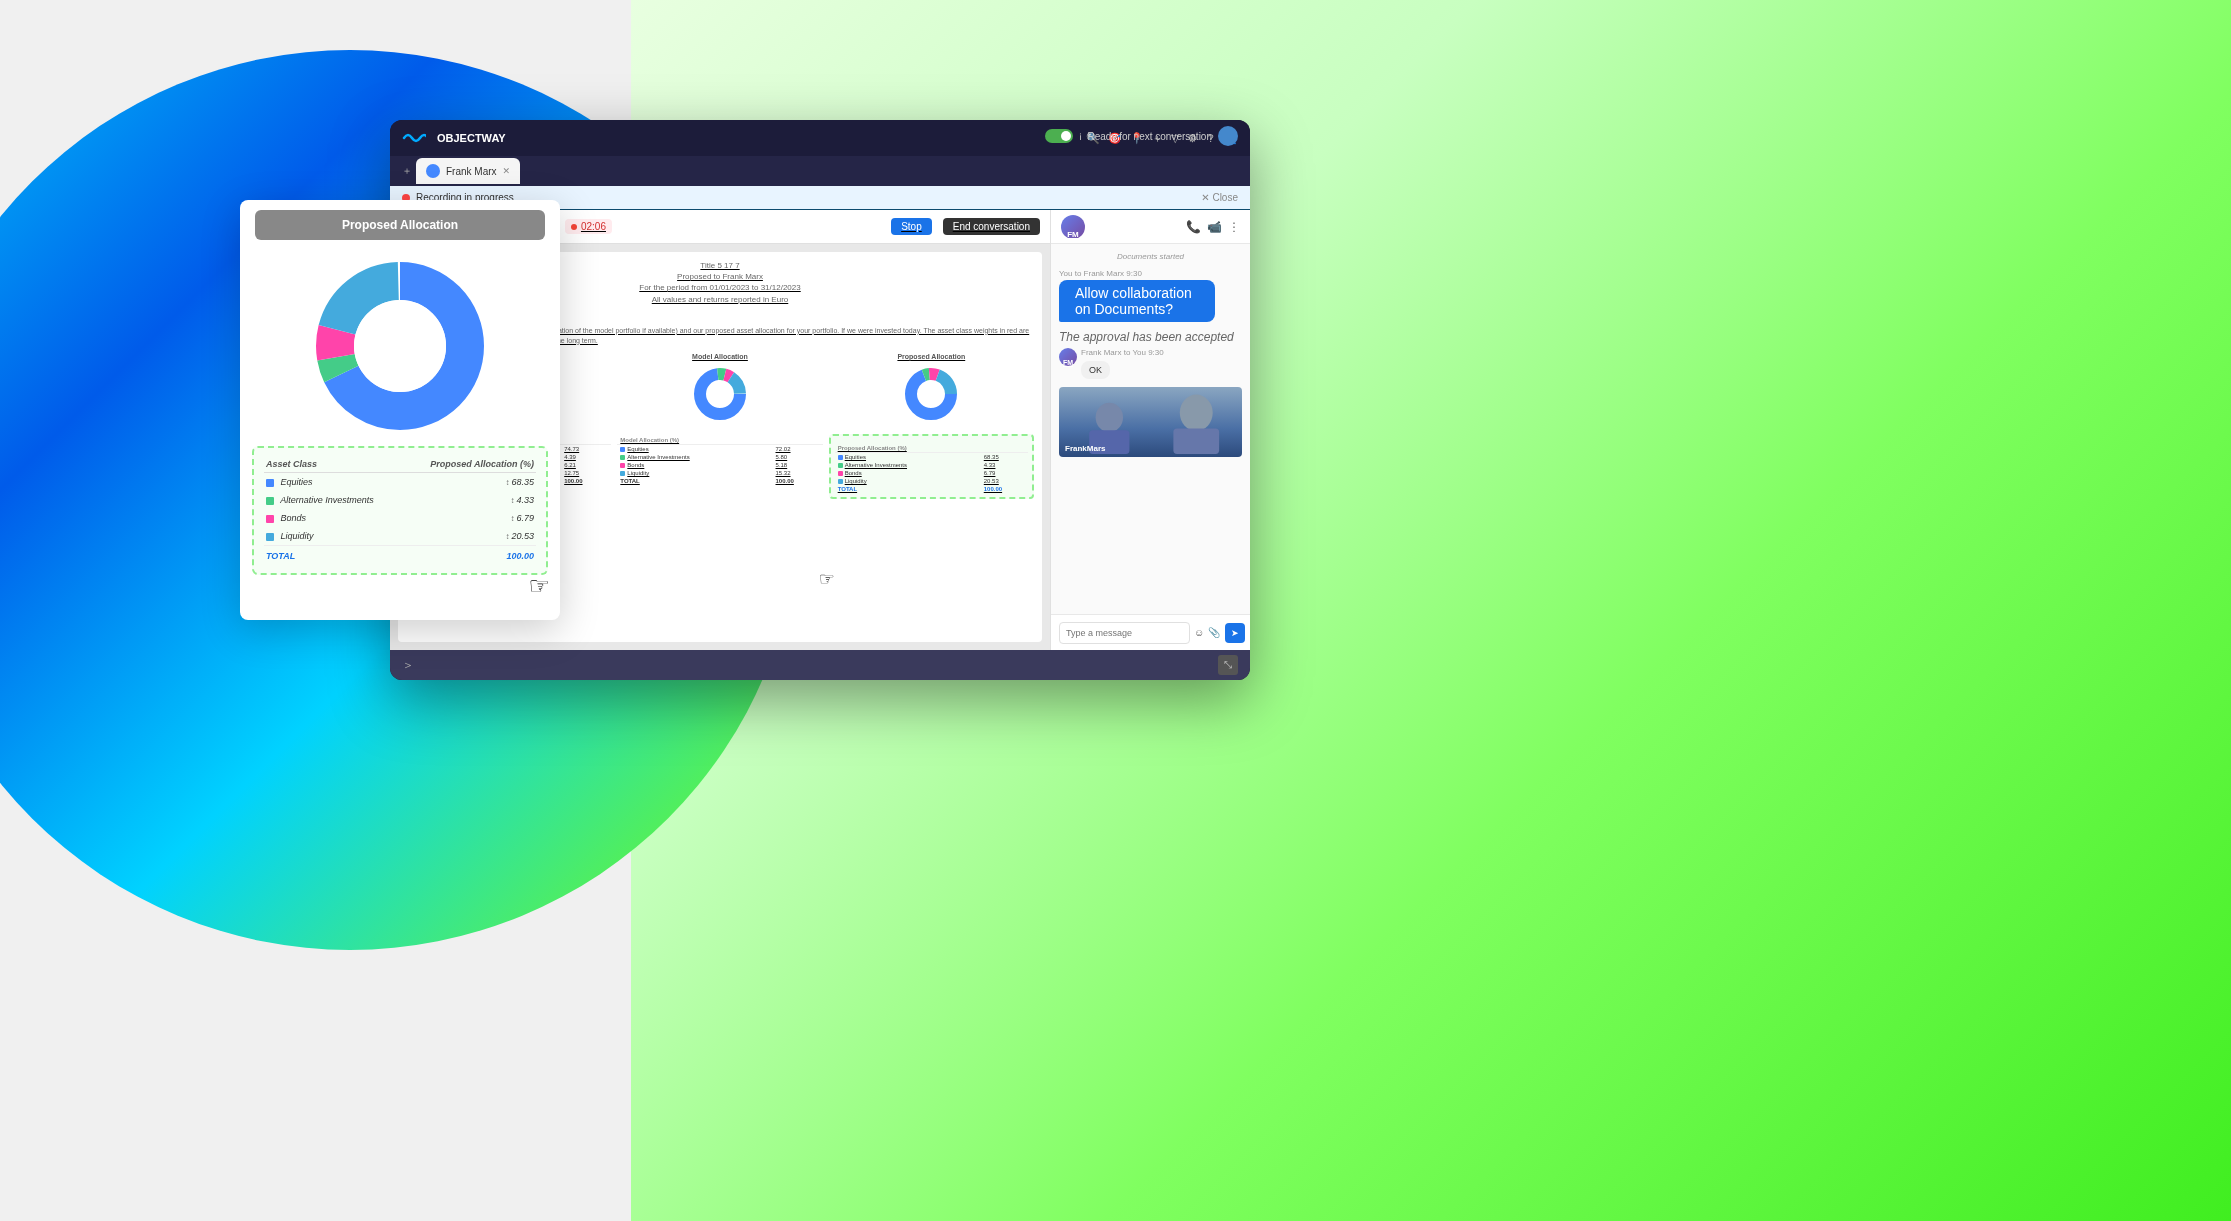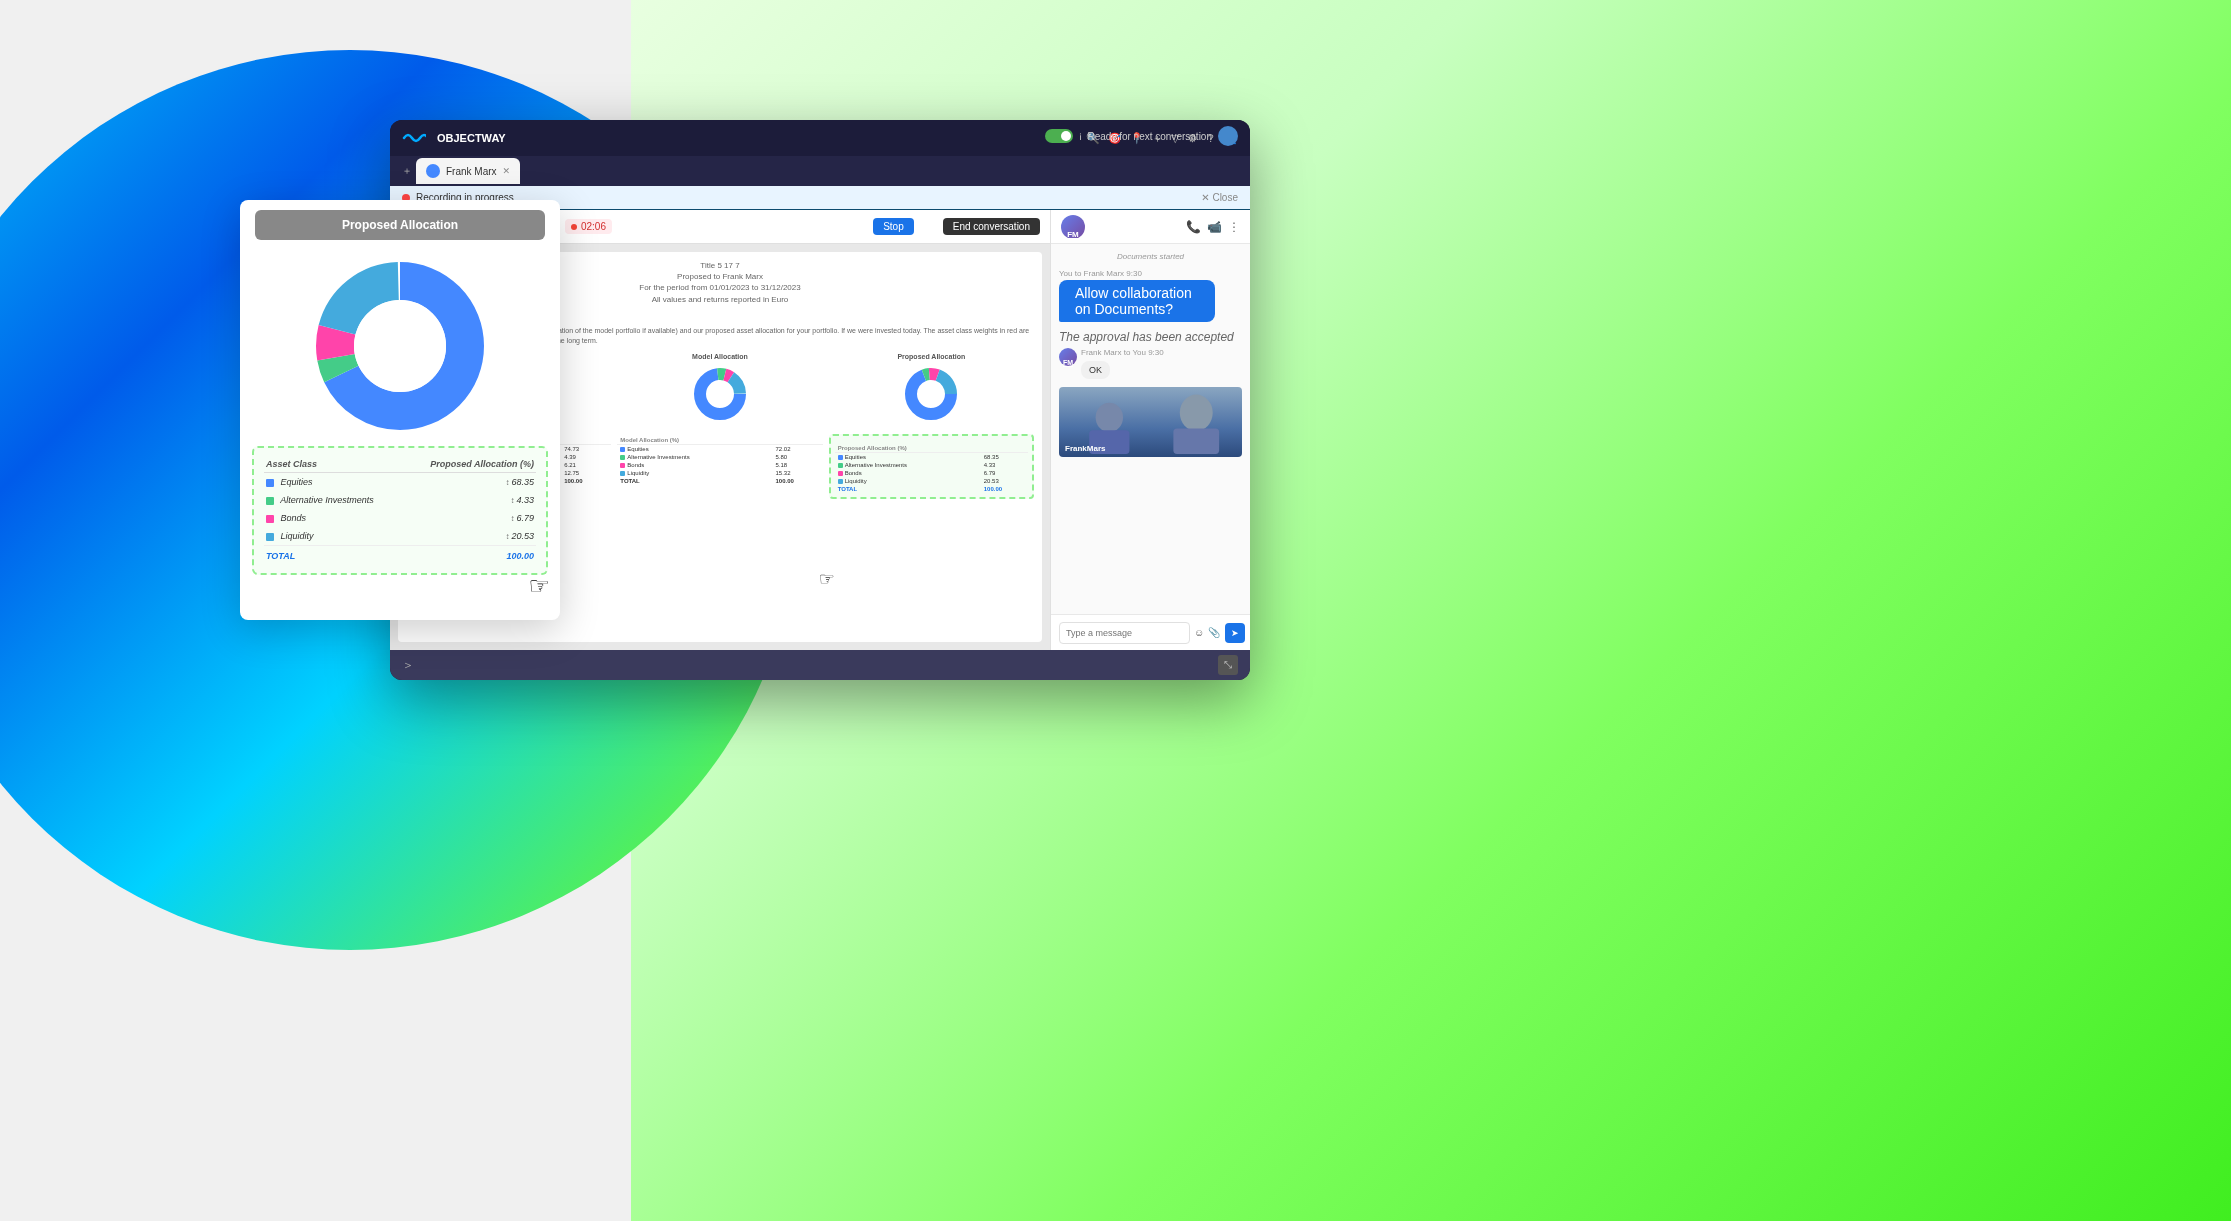--- a/index.html
+++ b/index.html
@@ -173,20 +173,21 @@
       display: flex;
       height: calc(100% - 120px);
     }
 
     
     .doc-area {
       flex: 1;
       background: #22c55e;
       overflow: hidden;
       position: relative;
+      text-decoration: underline;
     }
 
     
     .collab-bar {
       height: 34px;
       background: #fff;
       border-bottom: 1px solid #e0e0e0;
       display: flex;
       align-items: center;
       padding: 0 10px;
@@ -248,21 +249,21 @@
     }
     .stop-btn {
       background: #1a73e8;
       color: white;
       border: none;
       border-radius: 4px;
       padding: 3px 10px;
       font-size: 10px;
       cursor: pointer;
       margin-left: auto;
-      margin-right: 21px;
+      margin-right: 3px;
     }
     .end-conv-btn {
       background: #333;
       color: white;
       border: none;
       border-radius: 4px;
       padding: 3px 10px;
       font-size: 10px;
       cursor: pointer;
     }

